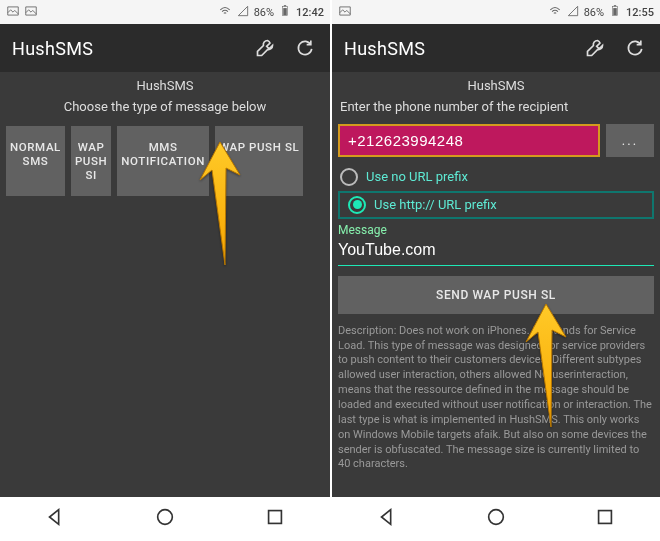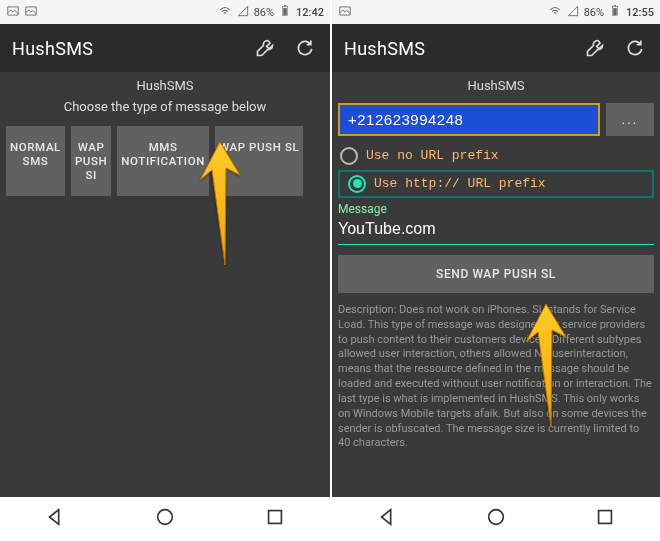--- a/index.html
+++ b/index.html
@@ -56,38 +56,38 @@
     letter-spacing: 0.6px;
     text-align: center;
     padding: 14px 4px;
     font-weight: 500;
     cursor: pointer;
   }
   .col { display:flex; gap:6px; }
   .phone-row { display:flex; gap:6px; margin-top:4px; }
   .phone-input {
     flex:1;
-    background:#1d4ed8;
+    background:#be185d;
     border:2px solid #d49a1e;
     padding:6px 8px;
     color:#fff;
     font-size:15px;
     letter-spacing:0.5px;
   }
   .dots-btn {
     width:48px;
     background:#616161;
     display:flex;
     align-items:center;
     justify-content:center;
     color:#e8e8e8;
     letter-spacing:2px;
     cursor:pointer;
   }
-  .radio-row { display:flex; align-items:center; gap:8px; padding:5px 2px; color:#fdba74; font-size:13px;font-family:Liberation Mono, monospace; }
+  .radio-row { display:flex; align-items:center; gap:8px; padding:5px 2px; color:#5eead4; font-size:13px; }
   .radio-row.boxed { border:2px solid #0f766e; padding:3px 8px; }
   .radio-outline {
     width:18px; height:18px; border:2px solid #bbb; border-radius:50%;
     display:flex; align-items:center; justify-content:center;
   }
   .radio-row.checked .radio-outline { border-color:#1de9b6; }
   .radio-row.checked .radio-outline::after {
     content:''; width:9px; height:9px; background:#1de9b6; border-radius:50%;
   }
   .field-label { color:#86efac; font-size:12px; margin-top:4px; }
@@ -220,20 +220,21 @@
         </svg>
       </span>
     <span class="icon">
         <svg viewBox="0 0 24 24">
           <path d="M19 8A8 8 0 1 0 20 13M19 3v5h-5"></path>
         </svg>
       </span>
   </div>
   <div class="content">
     <div class="header-text">HushSMS</div>
+    <div class="header-text" style="padding-top:0; text-align:left; padding-left:2px;">Enter the phone number of the recipient</div>
     <div class="phone-row">
       <input class="phone-input" value="+212623994248" style="">
       <div class="dots-btn">...</div>
     </div>
     <div style="height:6px"></div>
     <div class="radio-row">
       <span class="radio-outline"></span>
       <span>Use no URL prefix</span>
     </div>
     <div class="radio-row checked boxed">

